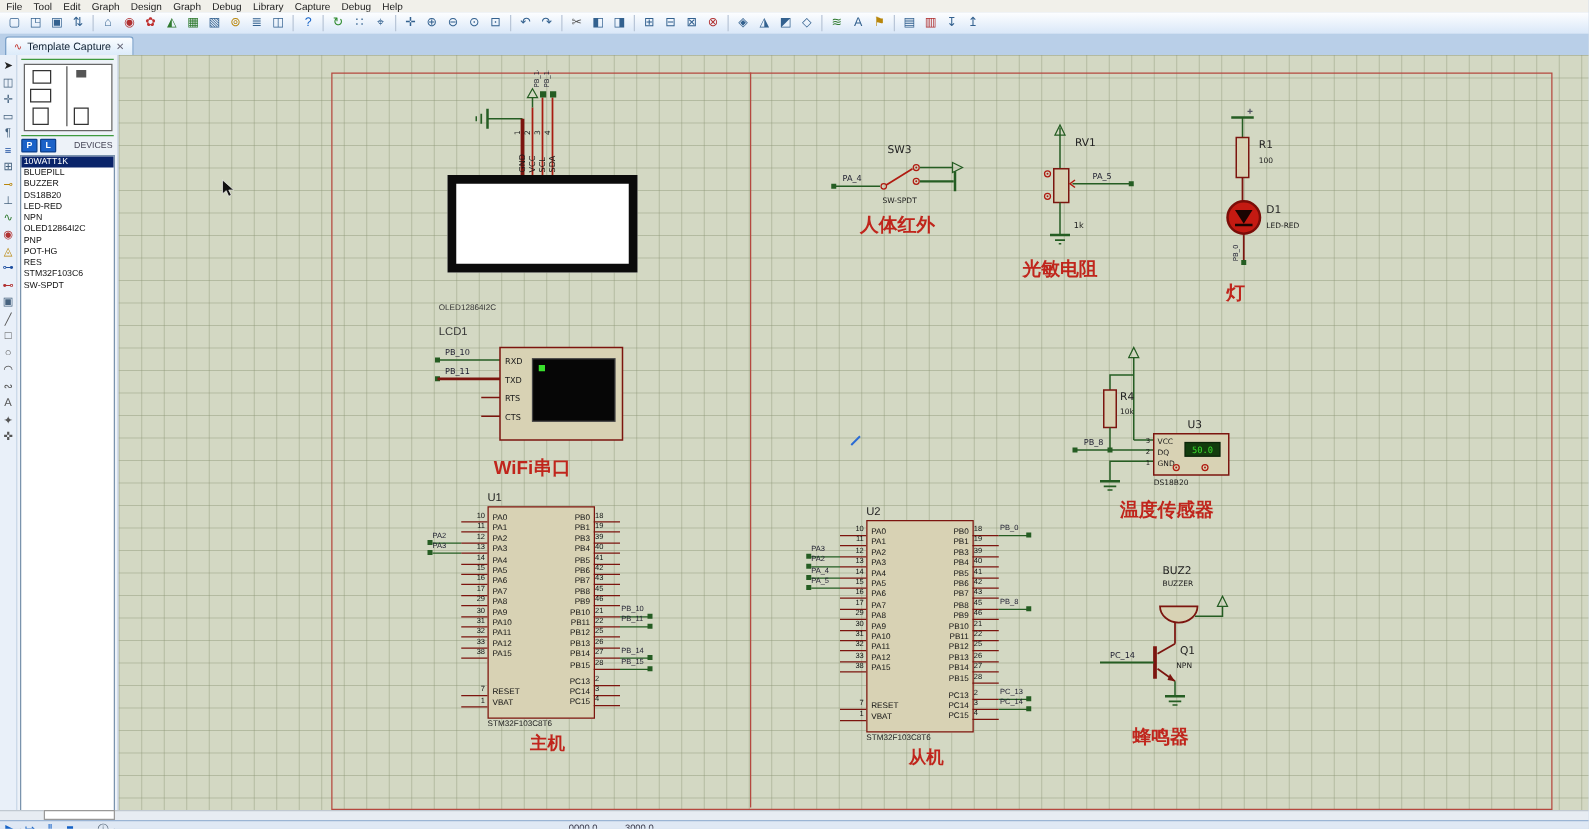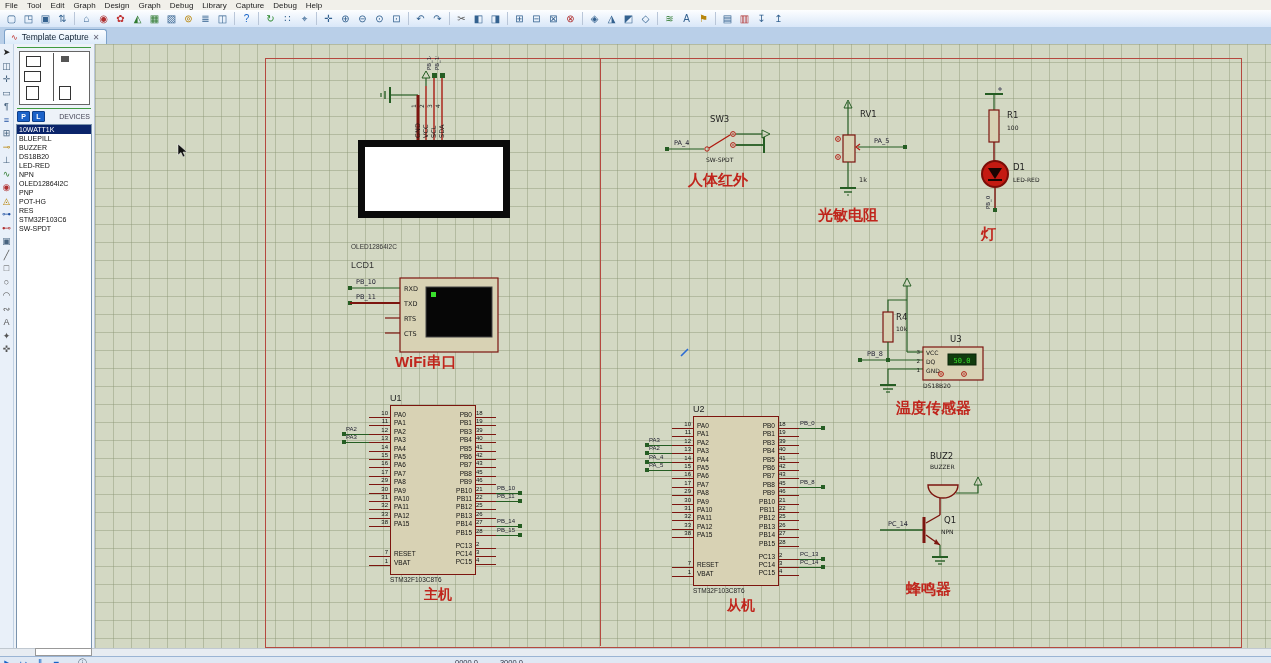--- a/index.html
+++ b/index.html
@@ -258,21 +258,21 @@
     <line x1="55" y1="48" x2="70" y2="48" stroke="#7c150f" stroke-width="1.2"></line>
     <line x1="55" y1="63" x2="70" y2="63" stroke="#7c150f" stroke-width="1.2"></line>
     <rect x="70" y="8" width="98" height="74" fill="#d8d2b4" stroke="#7c150f" stroke-width="1.2"></rect>
     <text class="t65" x="74" y="21">RXD</text>
     <text class="t65" x="74" y="36">TXD</text>
     <text class="t65" x="74" y="51">RTS</text>
     <text class="t65" x="74" y="66">CTS</text>
     <rect x="96" y="17" width="66" height="50" fill="#060606" stroke="#444"></rect>
     <rect x="101" y="22" width="5" height="5" fill="#39e02c"></rect>
   </svg>
-  <div class="cap" style="left:300px;top:309px;">WiFi串口</div>
+  <div class="cap" style="left:300px;top:321px;">WiFi串口</div>
 
   <div class="chip" id="chip-u1" style="left:268px;top:349px;">
       <div class="cref">U1</div>
       <div class="cbody"></div>
       <div class="cpart">STM32F103C8T6</div>
       <div class="ccap">主机</div>
       <div class="prowL" style="top: 20px;">
         <span class="stub"></span>
         <span class="pnum">10</span>
         <span class="pname">PA0</span>

